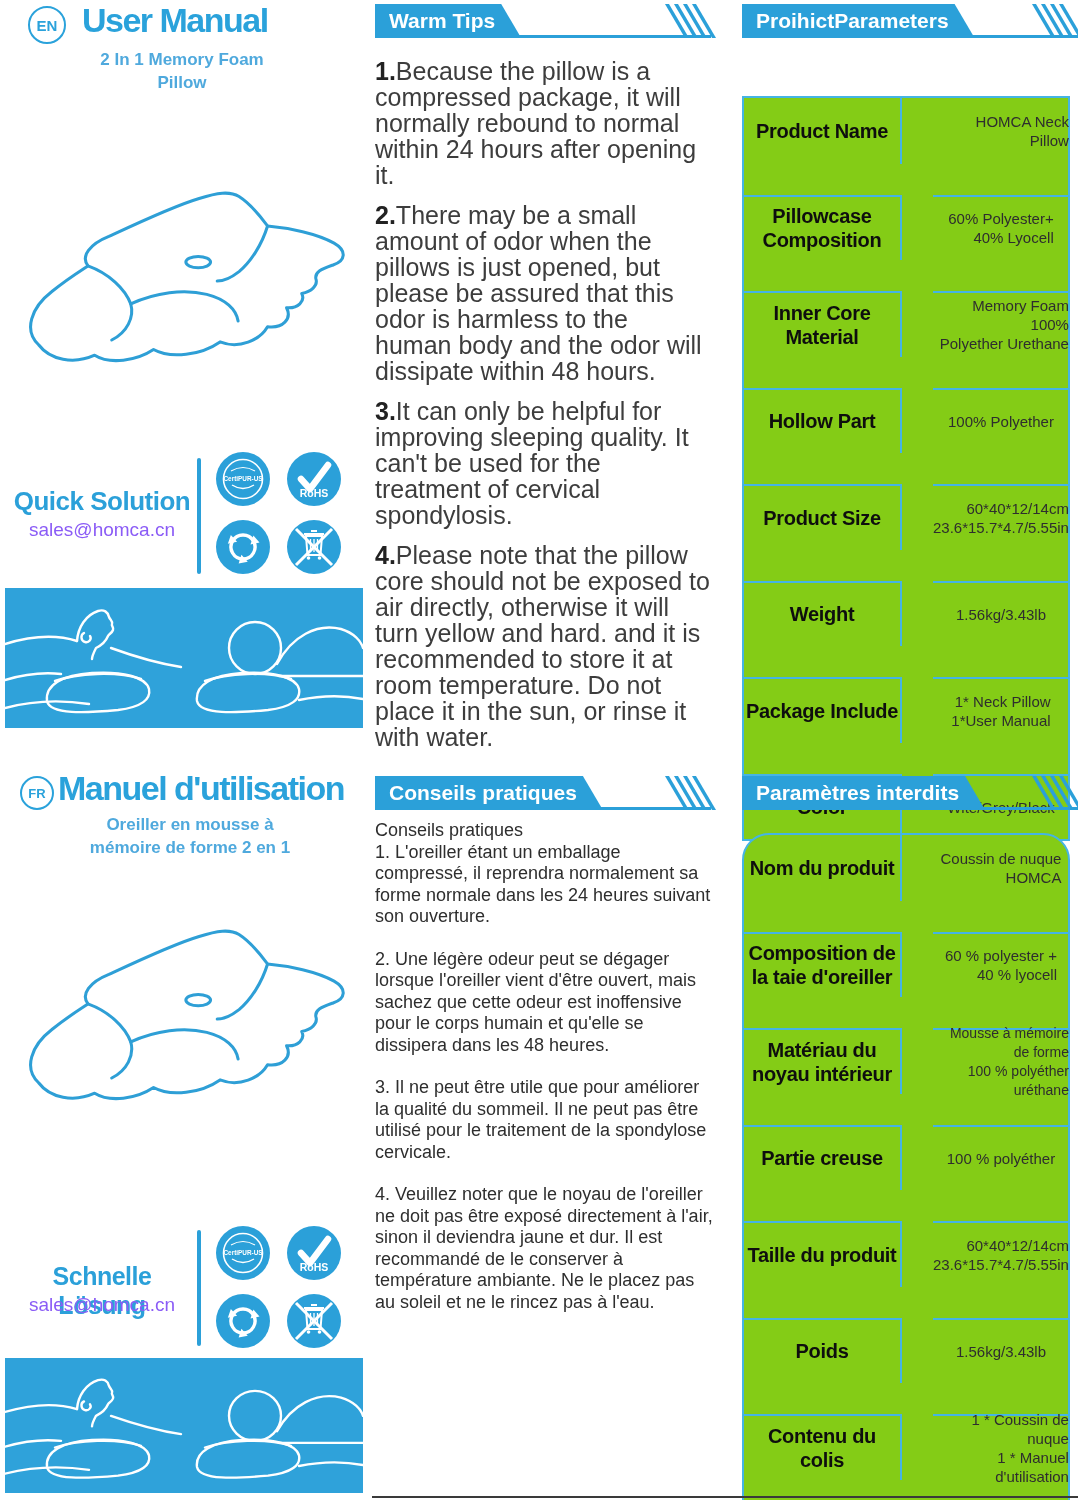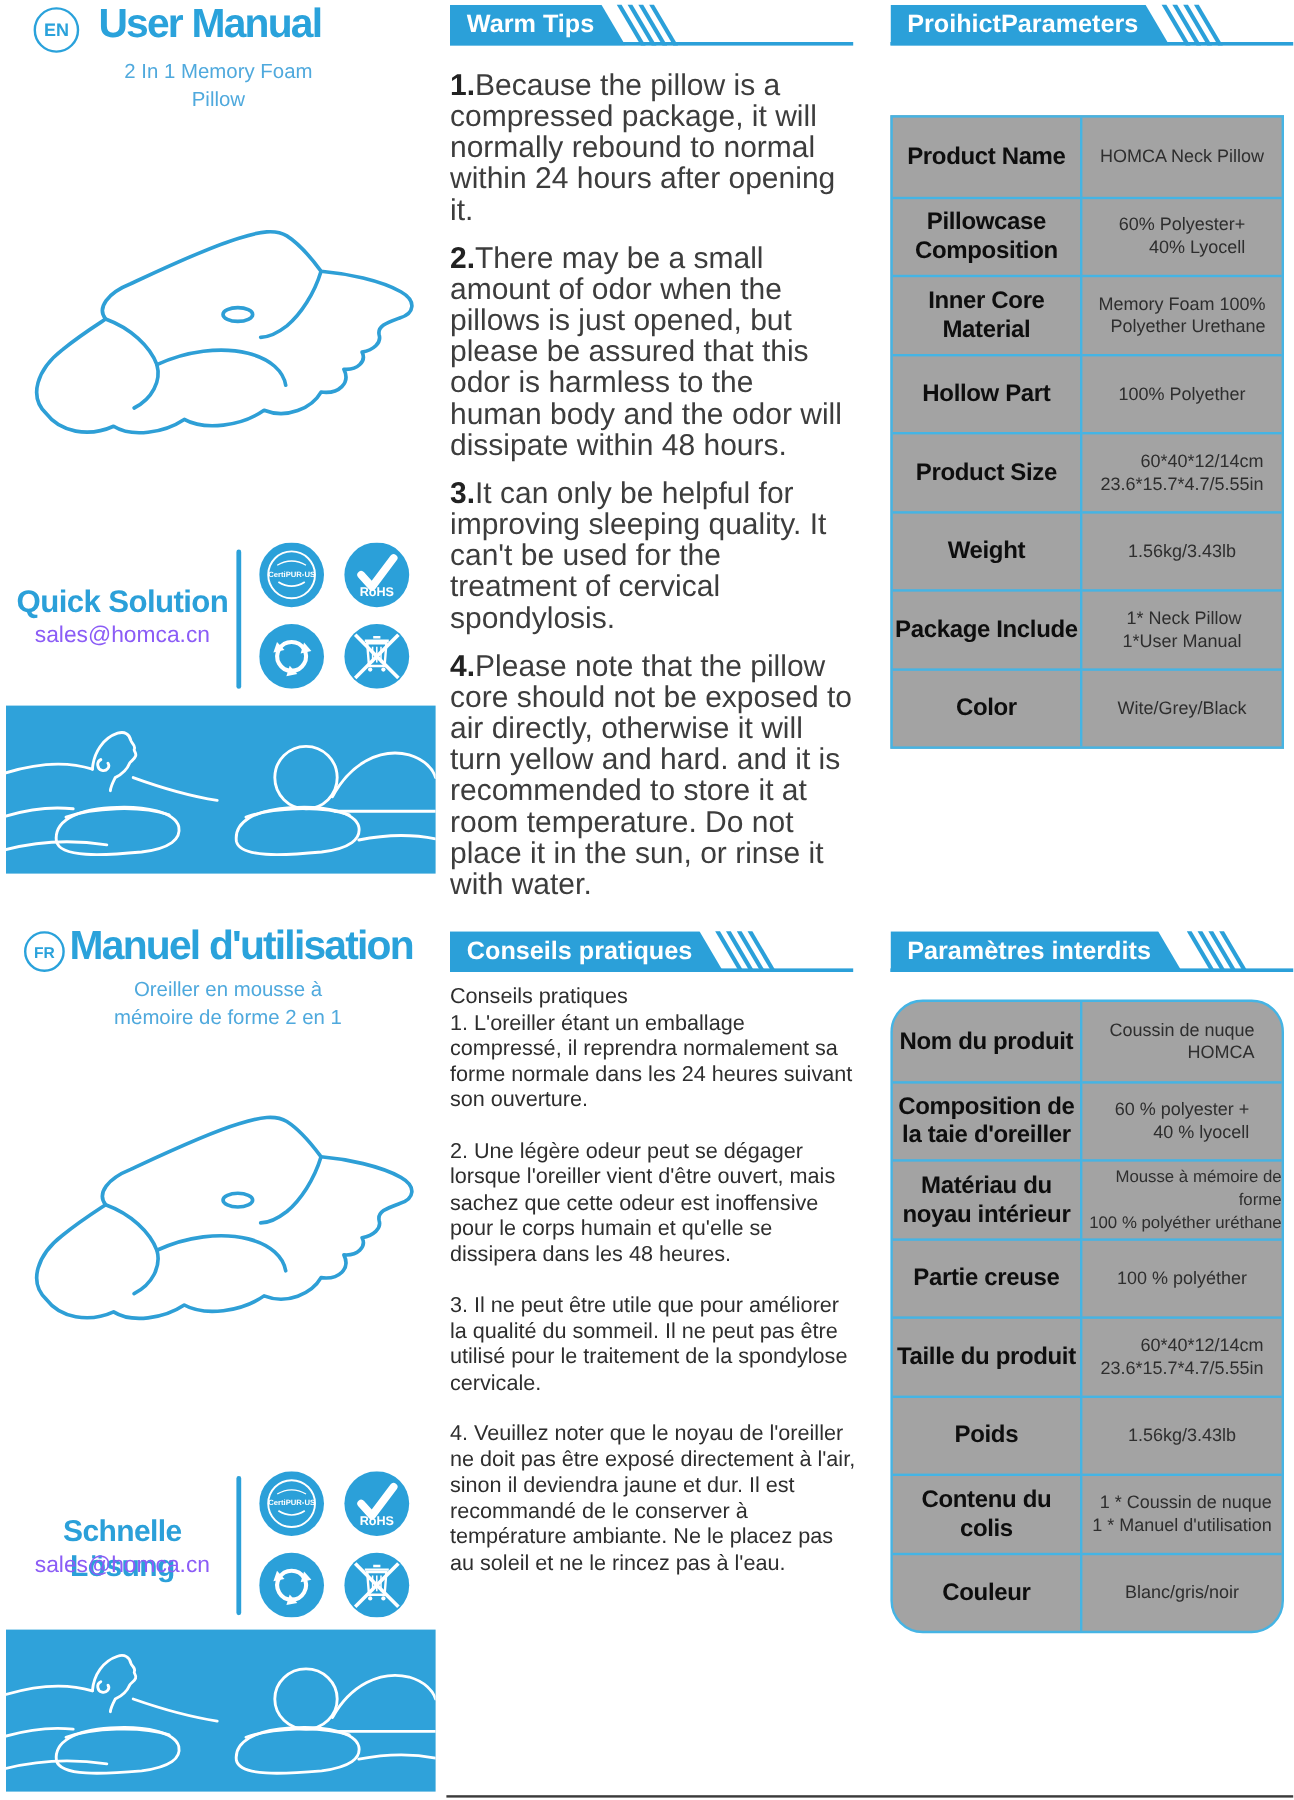--- a/index.html
+++ b/index.html
@@ -11,49 +11,49 @@
     --txt:#3d3d3d;
   }
   html,body{margin:0;padding:0;background:#fff;}
   .page{position:relative;width:1078px;height:1500px;background:#fff;overflow:hidden;
         font-family:"Liberation Sans",sans-serif;}
 
   
   .lang-badge{position:absolute;border:2.5px solid var(--title-blue);border-radius:50%;
       color:var(--title-blue);font-weight:700;display:flex;align-items:center;justify-content:center;}
   .big-title{position:absolute;color:var(--title-blue);font-weight:700;letter-spacing:-1.5px;white-space:nowrap;}
-  .sub-title{position:absolute;color:var(--sub-blue);text-align:center;white-space:pre-line;line-height:23px;}
+  .sub-title{position:absolute;color:var(--sub-blue);text-align:center;white-space:pre-line;line-height:23px;font-weight:bold;}
   .qs-title{position:absolute;color:var(--blue);font-weight:700;text-align:center;letter-spacing:-0.5px;}
   .qs-email{position:absolute;color:#8b5cf6;text-align:center;}
   .v-divider{position:absolute;width:4px;background:var(--blue);border-radius:2px;}
   .banner{position:absolute;background:#2fa2da;}
   .banner svg{display:block;width:100%;height:100%;}
 
   
-  .ribbon{position:absolute;height:34px;display:flex;align-items:stretch;}
+  .ribbon{position:absolute;height:34px;display:flex;align-items:stretch;justify-content:space-between;}
   .ribbon .underbar{position:absolute;left:0;right:0;bottom:0;height:3px;background:var(--blue);}
   .ribbon .block{position:relative;background:var(--blue);color:#fff;font-weight:700;font-size:21px;
       line-height:34px;padding:0 26px 0 14px;white-space:nowrap;
       clip-path:polygon(0 0, calc(100% - 20px) 0, 100% 100%, 0 100%);}
   .ribbon .stripes{display:flex;margin-left:3px;}
   .ribbon .stripes span{display:block;width:3.5px;height:34px;background:var(--blue);
       transform:skewX(30.5deg);margin-right:5.5px;}
 
   
   .tips{position:absolute;color:var(--txt);}
   .tips-en p{margin:0 0 14px;font-size:25px;line-height:26px;}
   .tips-en b{color:#222;}
   .tips-fr{font-size:18px;line-height:21.5px;color:#2e2e2e;}
   .tips-fr .intro{margin:0;}
   .tips-fr p{margin:0 0 21px;}
   .tips-fr p.first{margin-top:0;}
 
   
   .ptable{position:absolute;width:324px;border:2px solid var(--border-blue);
-      display:grid;grid-template-columns:158px 1fr;grid-auto-rows:65.5px;background:#a3a3a3;}
+      display:grid;grid-template-columns:158px 1fr;grid-auto-rows:65.5px;background:#84cc16;gap:31px;}
   .pcell{display:flex;align-items:center;justify-content:center;border-top:2px solid var(--border-blue);}
   .pcell.r0{border-top:none;}
   .pcell.lab{border-right:2px solid var(--border-blue);}
   .pcell.lab span{font-weight:700;color:#0e0e0e;font-size:20px;line-height:24px;
       letter-spacing:-0.3px;text-align:center;white-space:pre-line;}
   .pcell.val span{font-size:15px;line-height:19px;color:#2e2e2e;text-align:right;white-space:pre-line;}
 
   .bottom-rule{position:absolute;background:#3a3a3a;}
   svg text{font-family:"Liberation Sans",sans-serif;}
 </style>

